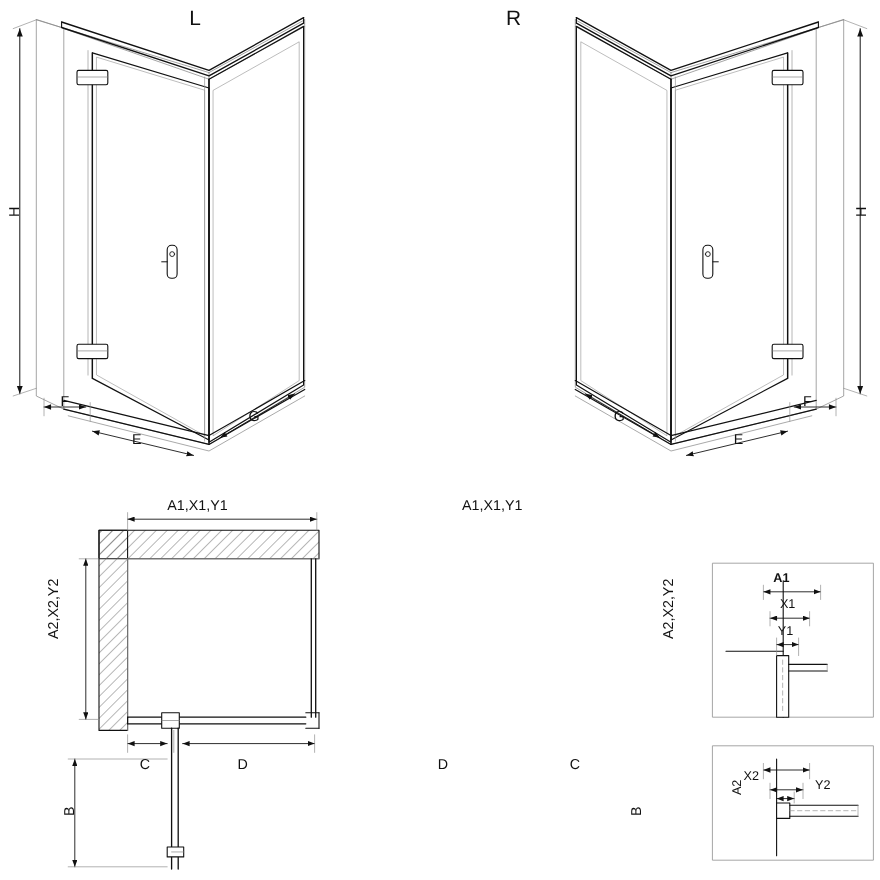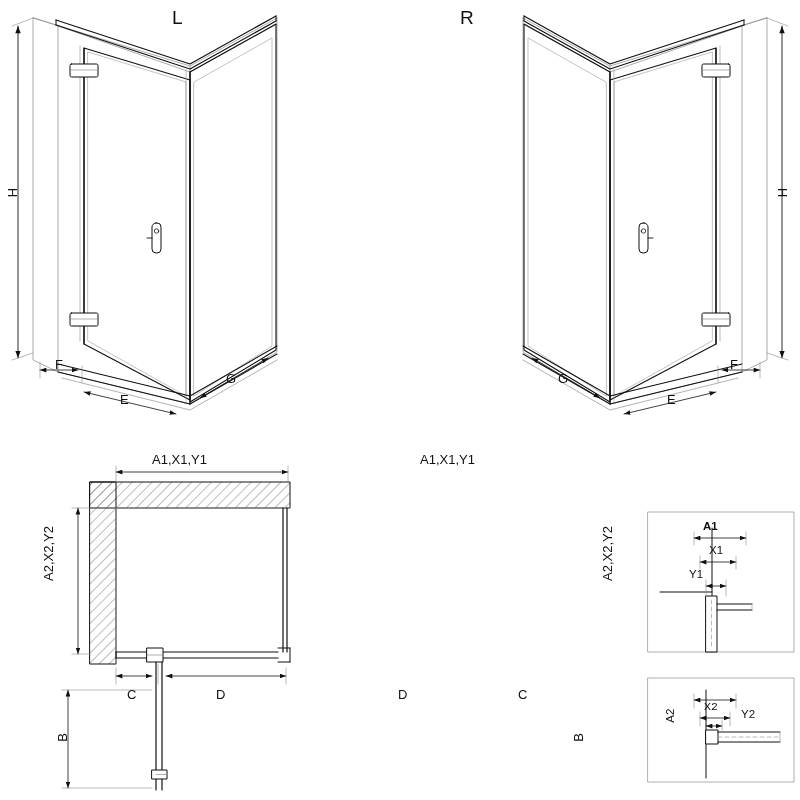--- a/index.html
+++ b/index.html
@@ -337,19 +337,19 @@
   <div class="lbl vert rot90" style="left:58px; top:731px;">B</div>
 
   <div class="lbl" style="left:420px; top:453px;">A1,X1,Y1</div>
   <div class="lbl vert rot90" style="left:580px; top:547px;">A2,X2,Y2</div>
   <div class="lbl" style="left:398px; top:688px;">D</div>
   <div class="lbl" style="left:518px; top:688px;">C</div>
   <div class="lbl vert rot90" style="left:574px; top:731px;">B</div>
 
   <div class="lbl small" style="left:703px; top:521px;font-weight:bold;">A1</div>
   <div class="lbl small" style="left:709px; top:545px;">X1</div>
-  <div class="lbl small" style="left:689px; top:569px;">Y1</div>
+  <div class="lbl small" style="left:707px; top:569px;">Y1</div>
 
   <div class="lbl small" style="left: 664px; top: 710px; transform: rotate(-90deg);">A2</div>
-  <div class="lbl small" style="left:704px; top:701px;font-family:Liberation Mono, monospace;">X2</div>
+  <div class="lbl small" style="left:676px; top:701px;">X2</div>
   <div class="lbl small" style="left:741px; top:709px;">Y2</div>
 
 </div>
 
 </body></html>

